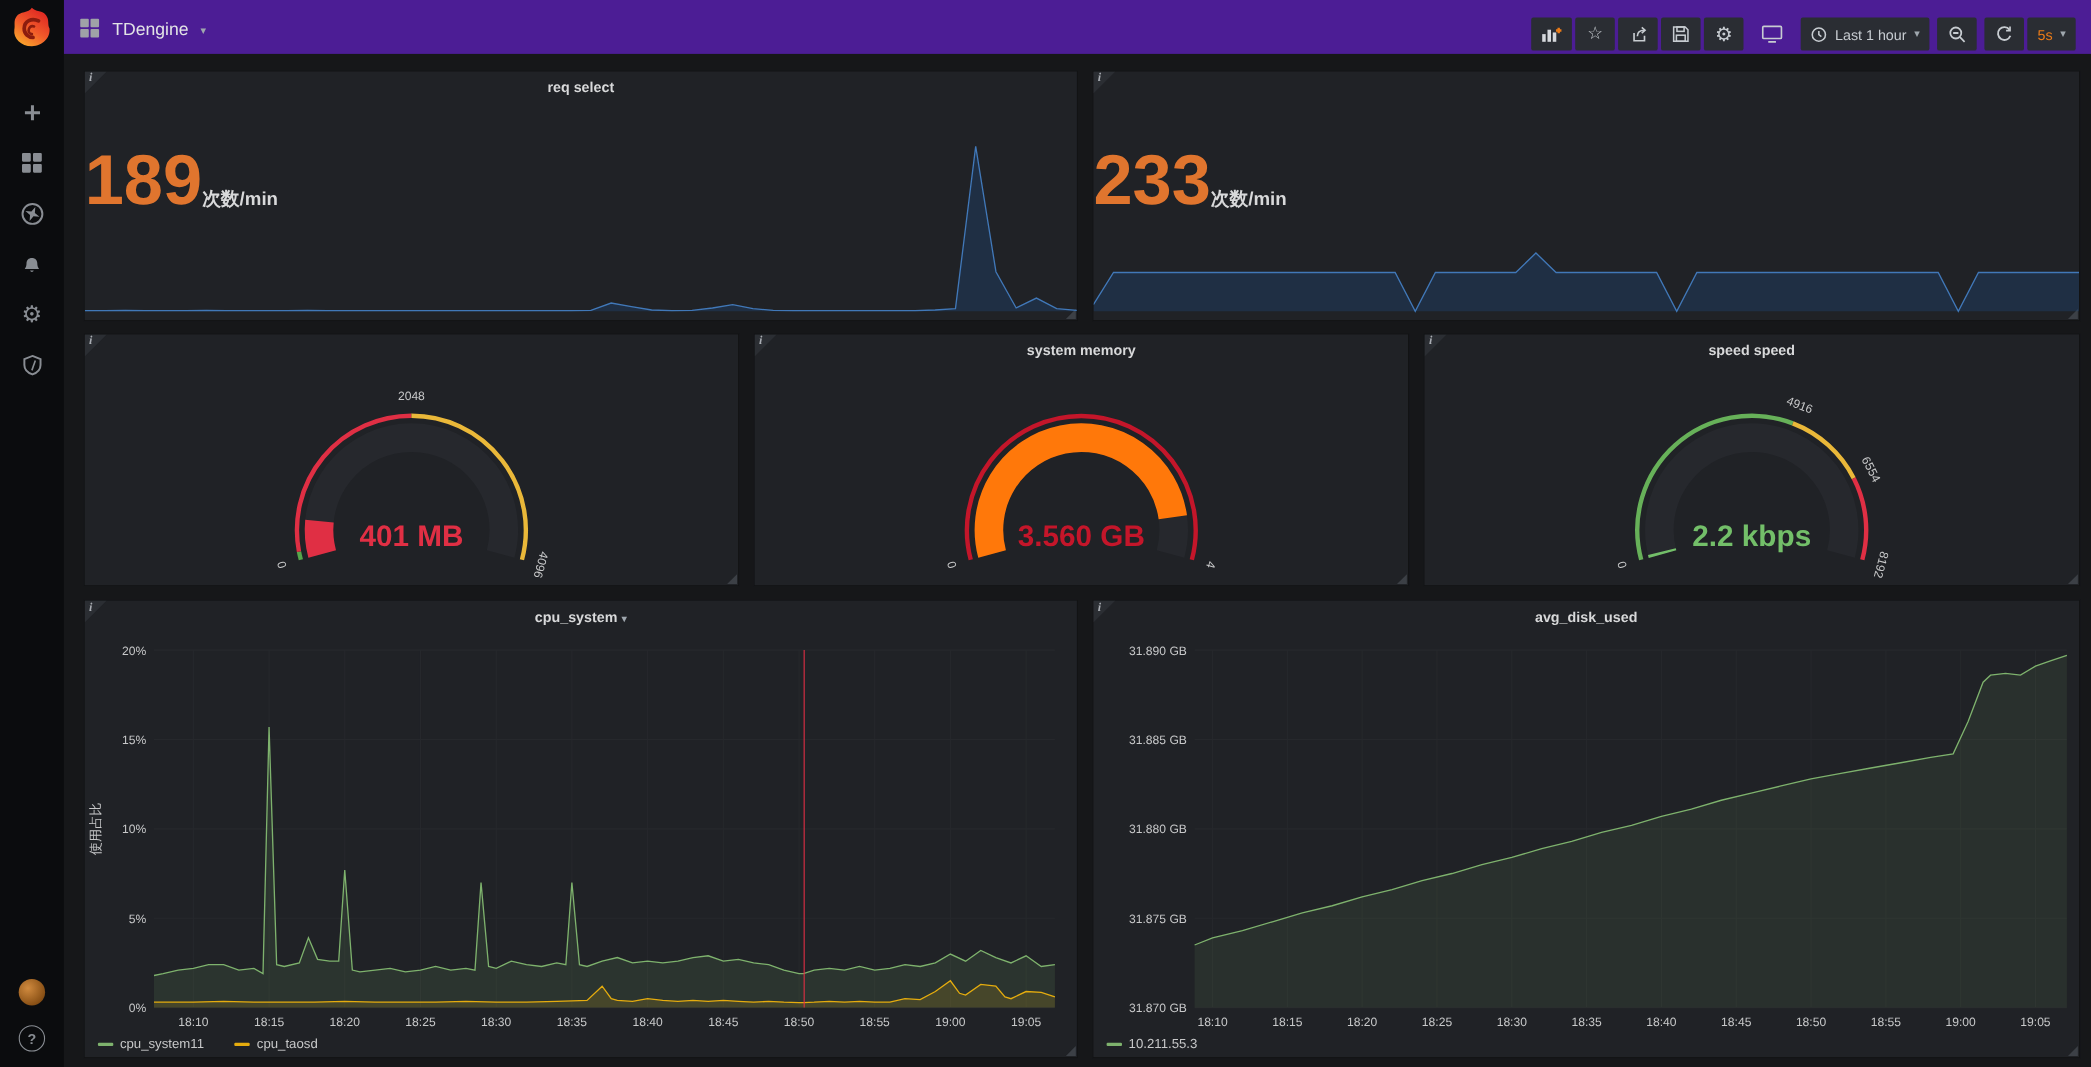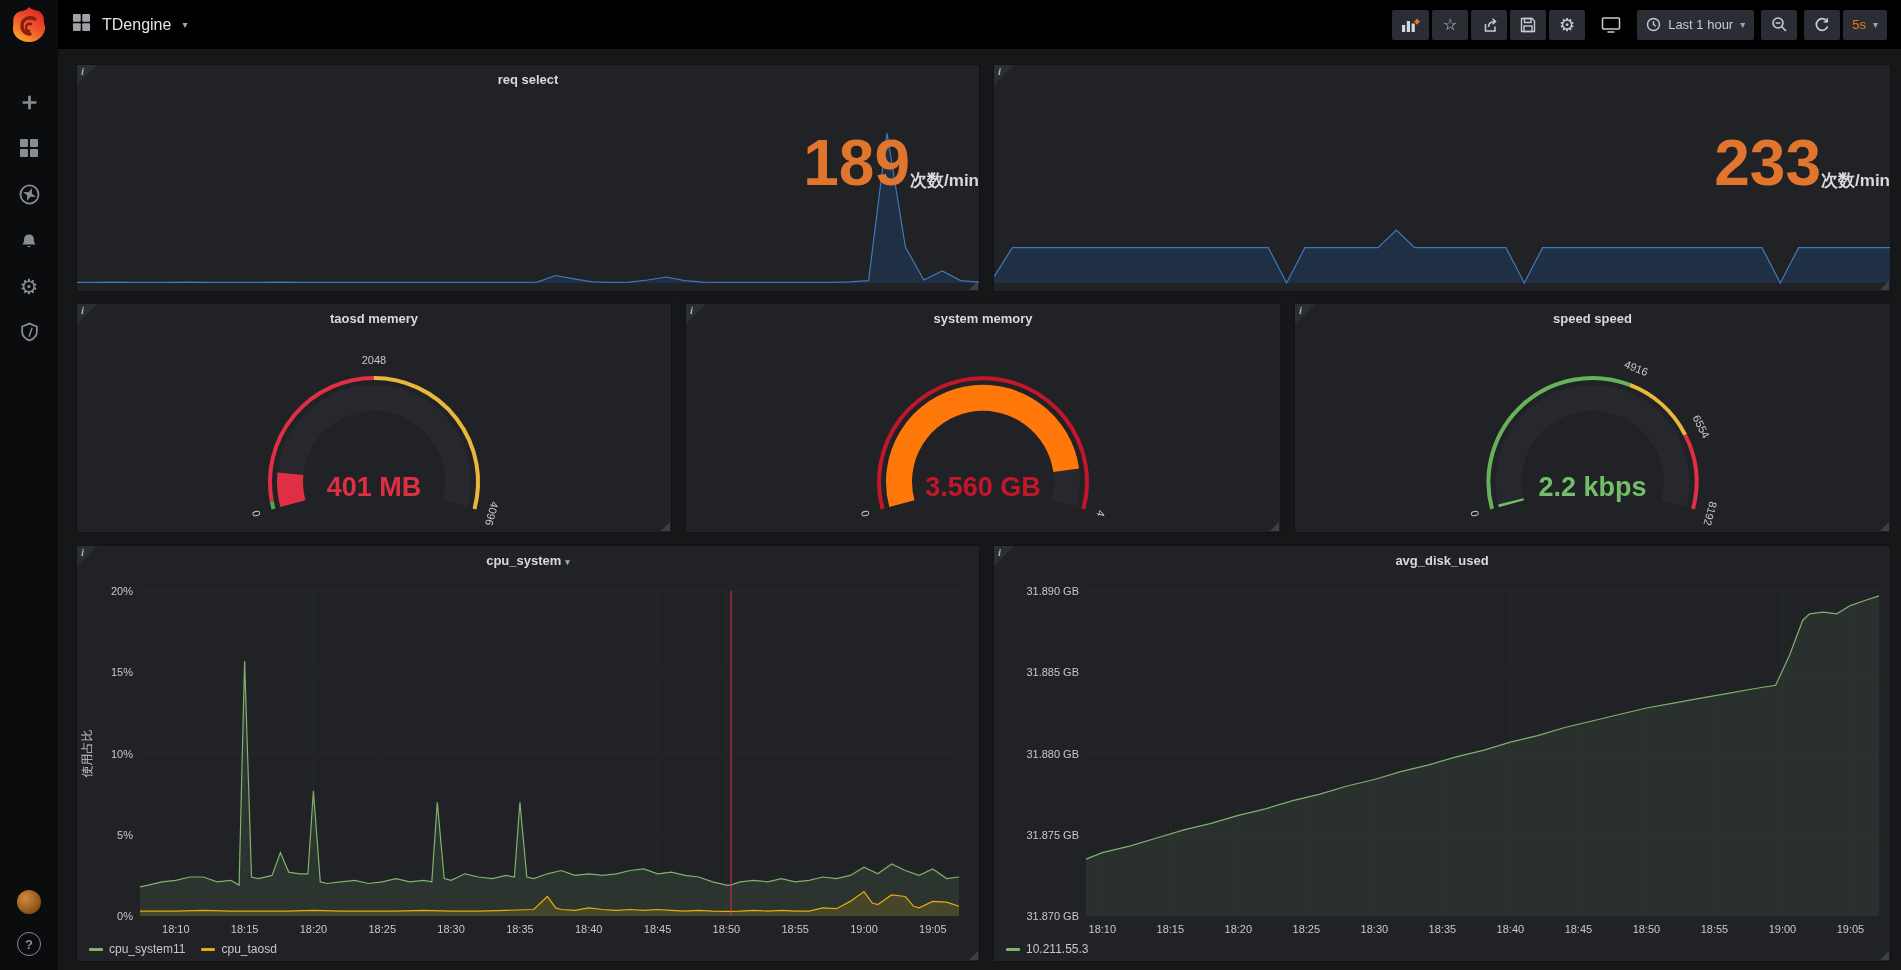--- a/index.html
+++ b/index.html
@@ -13,22 +13,22 @@
   .snav{margin-top:42px;display:flex;flex-direction:column;align-items:center;gap:16px}
   .sicon{width:30px;height:30px;display:flex;align-items:center;justify-content:center;color:#898d93;cursor:pointer}
   .sicon svg{display:block}
   .gear-glyph{font-size:21px;line-height:1;color:#898d93}
   .sbottom{position:absolute;bottom:14px;left:0;width:58px;display:flex;flex-direction:column;align-items:center;gap:18px}
   .avatar{width:24px;height:24px;border-radius:50%;background:radial-gradient(circle at 35% 35%,#d08a3e,#8a5116 70%,#5e350c);cursor:pointer}
   .help{width:22px;height:22px;border-radius:50%;border:1.6px solid #898d93;color:#898d93;font-size:13px;font-weight:700;
         display:flex;align-items:center;justify-content:center;cursor:pointer}
 
   
-  .navbar{position:absolute;left:58px;top:0;right:0;height:49px;background:#000000;display:flex;align-items:center;
-          padding:4px 14px;box-sizing:border-box;z-index:9}
+  .navbar{position:absolute;left:58px;top:0;right:0;height:49px;background:#4c1d95;display:flex;align-items:flex-start;
+          padding:16px 14px;box-sizing:border-box;z-index:9}
   .nav-left{display:flex;align-items:center;gap:11px}
   .nav-title{font-size:16px;color:#e3e4e6}
   .caret{font-size:10px;color:#9fa7ae}
   .nav-right{margin-left:auto;display:flex;align-items:center;gap:7px}
   .btn-group{display:flex;gap:3px}
   .btn{height:30px;min-width:36px;background:#2a2d33;border-radius:2px;display:flex;align-items:center;justify-content:center;
        padding:0 9px;color:#c7ccd1;font-size:13px;gap:7px;box-sizing:border-box;cursor:pointer}
   .btn svg{display:block}
   .star-glyph{font-size:16px;line-height:1;color:#c7ccd1}
   .accent{color:#eb7b18;font-weight:400}
@@ -36,31 +36,31 @@
   
   .content{position:absolute;left:58px;top:49px;right:0;bottom:0}
   .panel{position:absolute;background:#202226;border:1px solid #121314;box-sizing:border-box;overflow:hidden}
   .ptitle{position:absolute;top:7px;left:0;right:0;text-align:center;font-size:13px;font-weight:700;color:#d8d9da;z-index:3;cursor:pointer}
   .pcaret{font-size:9px;color:#9fa7ae;margin-left:4px}
   .corner{position:absolute;top:0;left:0;width:0;height:0;border-top:20px solid #2b2e33;border-right:20px solid transparent;z-index:4;cursor:pointer}
   .corner i{position:absolute;top:-20px;left:4px;font:italic 700 11px "Liberation Serif",serif;color:#a9adb3}
   .rsz{position:absolute;right:1px;bottom:1px;width:0;height:0;border-bottom:9px solid #3c4046;border-left:9px solid transparent;cursor:pointer}
 
   
-  .statwrap{position:absolute;inset:0 0 30px 0;display:flex;align-items:center;justify-content:flex-end;z-index:2}
+  .statwrap{position:absolute;inset:0 0 30px 0;display:flex;align-items:center;justify-content:flex-start;z-index:2}
   .statnum{font-size:64px;font-weight:700;color:#e0752e;line-height:1}
   .statunit{font-size:17px;font-weight:700;color:#d8d9da;margin-left:0;align-self:center;padding-top:34px}
   .spark{position:absolute;left:0;bottom:0;z-index:1}
 
   
   .gauge{position:absolute;left:0;top:16px}
 
   
   .linechart{position:absolute;left:0;top:0}
-  .legend{position:absolute;left:12px;bottom:5px;display:flex;gap:16px;font-size:12px;color:#c7c8c9;align-items:center;z-index:3}
+  .legend{position:absolute;left:12px;bottom:5px;display:flex;gap:28px;font-size:12px;color:#c7c8c9;align-items:center;z-index:3}
   .legend .item{display:flex;align-items:center;cursor:pointer}
   .dash{width:14px;height:3px;border-radius:1px;display:inline-block;margin-right:6px}
 
   .tooltip{position:absolute;left:668px;top:230px;width:172px;background:#17181c;border:1px solid #2c2f34;border-radius:3px;
            padding:7px 10px;z-index:6;font-size:12px;box-shadow:0 0 14px rgba(0,0,0,.55)}
   .tt-title{font-weight:700;text-align:center;margin-bottom:6px;color:#d8d9da}
   .tt-row{display:flex;align-items:center;margin:4px 0;color:#d8d9da}
   .tt-row .dash{width:11px}
   .tt-val{margin-left:auto;font-weight:700}
 
@@ -265,21 +265,20 @@
         <path d="M0.0 155.9 L18.3 126.7 L36.6 126.7 L54.9 126.7 L73.1 126.7 L91.4 126.7 L109.7 126.7 L128.0 126.7 L146.3 126.7 L164.6 126.7 L182.9 126.7 L201.1 126.7 L219.4 126.7 L237.7 126.7 L256.0 126.7 L274.3 126.7 L292.6 162.0 L310.9 126.7 L329.1 126.7 L347.4 126.7 L365.7 126.7 L384.0 126.7 L402.3 109.0 L420.6 126.7 L438.9 126.7 L457.1 126.7 L475.4 126.7 L493.7 126.7 L512.0 126.7 L530.3 162.0 L548.6 126.7 L566.9 126.7 L585.1 126.7 L603.4 126.7 L621.7 126.7 L640.0 126.7 L658.3 126.7 L676.6 126.7 L694.9 126.7 L713.1 126.7 L731.4 126.7 L749.7 126.7 L768.0 126.7 L786.3 162.0 L804.6 126.7 L822.9 126.7 L841.1 126.7 L859.4 126.7 L877.7 126.7 L896.0 126.7 L896 162 L0 162 Z" fill="#1f4e8c" fill-opacity="0.3"></path>
         <path d="M0.0 155.9 L18.3 126.7 L36.6 126.7 L54.9 126.7 L73.1 126.7 L91.4 126.7 L109.7 126.7 L128.0 126.7 L146.3 126.7 L164.6 126.7 L182.9 126.7 L201.1 126.7 L219.4 126.7 L237.7 126.7 L256.0 126.7 L274.3 126.7 L292.6 162.0 L310.9 126.7 L329.1 126.7 L347.4 126.7 L365.7 126.7 L384.0 126.7 L402.3 109.0 L420.6 126.7 L438.9 126.7 L457.1 126.7 L475.4 126.7 L493.7 126.7 L512.0 126.7 L530.3 162.0 L548.6 126.7 L566.9 126.7 L585.1 126.7 L603.4 126.7 L621.7 126.7 L640.0 126.7 L658.3 126.7 L676.6 126.7 L694.9 126.7 L713.1 126.7 L731.4 126.7 L749.7 126.7 L768.0 126.7 L786.3 162.0 L804.6 126.7 L822.9 126.7 L841.1 126.7 L859.4 126.7 L877.7 126.7 L896.0 126.7" fill="none" stroke="#4178b8" stroke-width="1.2"></path>
       </svg>
     <div class="rsz"></div>
   </section>
 
   <section class="panel" id="p-taosd">
     <div class="corner">
         <i>i</i>
       </div>
-    <div class="ptitle"><span>taosd memery</span></div>
     <svg class="gauge" width="594" height="212">
         <path d="M215.9 183.7 A84 84 0 1 1 378.1 183.7" fill="none" stroke="#26282d" stroke-width="26"></path>
         <path d="M215.9 183.7 A84 84 0 0 1 213.4 153.8" fill="none" stroke="#e02f44" stroke-width="26"></path>
         <path d="M196.5 188.9 A104 104 0 0 1 194.8 181.5" fill="none" stroke="#56a64b" stroke-width="4"></path>
         <path d="M194.8 181.5 A104 104 0 0 1 297.0 58.0" fill="none" stroke="#e02f44" stroke-width="4"></path>
         <path d="M297.0 58.0 A104 104 0 0 1 397.5 188.9" fill="none" stroke="#eab839" stroke-width="4"></path>
         <text x="180.1" y="193.3" text-anchor="middle" dominant-baseline="middle" fill="#c7c8c9" font-size="11" transform="rotate(-105 180.1 193.3)">0</text>
         <text x="297.0" y="41.0" text-anchor="middle" dominant-baseline="middle" fill="#c7c8c9" font-size="11" transform="rotate(0 297.0 41.0)">2048</text>
         <text x="413.9" y="193.3" text-anchor="middle" dominant-baseline="middle" fill="#c7c8c9" font-size="11" transform="rotate(105 413.9 193.3)">4096</text>
         <text x="297" y="169" text-anchor="middle" dominant-baseline="middle" fill="#e02f44" font-size="27" font-weight="700">401 MB</text>

